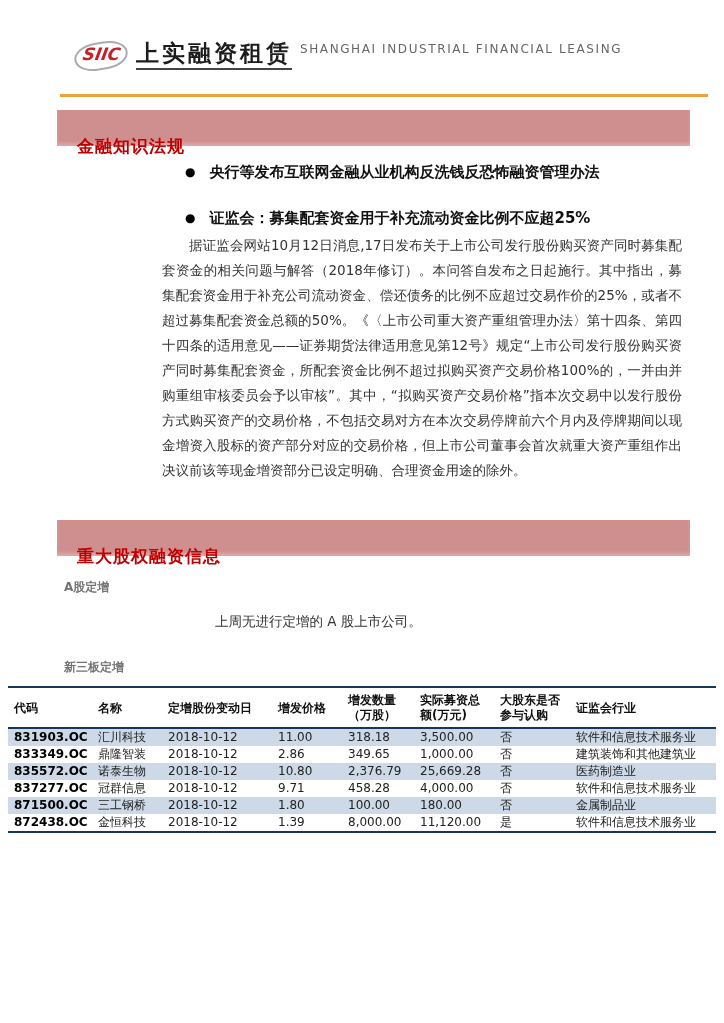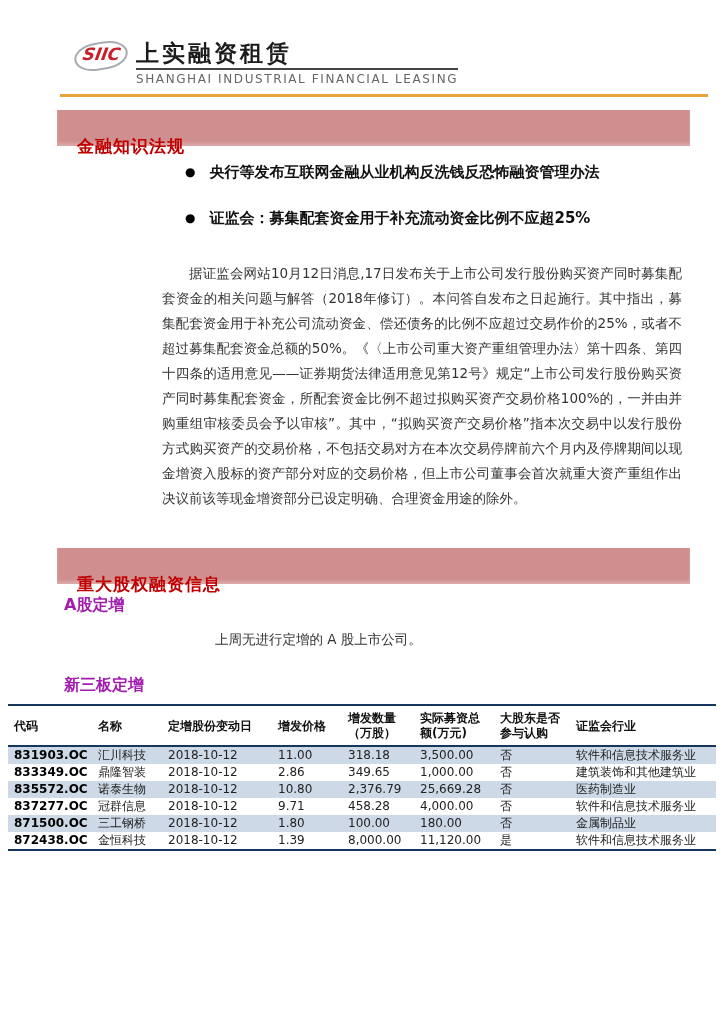--- a/index.html
+++ b/index.html
@@ -15,42 +15,42 @@
     color:var(--ink);overflow:hidden;position:relative;
   }
   
   .masthead{padding:40px 0 0 74px;height:90px;}
   .logo-row{display:flex;align-items:flex-start;gap:10px;}
   .emblem{position:relative;width:52px;height:30px;flex:0 0 auto;}
   .emblem::before{content:"";position:absolute;left:0;top:2px;width:50px;height:24px;
     border:2px solid #A7ADB3;border-radius:50%/60%;transform:rotate(-10deg);}
   .emblem b{position:absolute;left:9px;top:4px;font-size:17px;line-height:20px;
     font-style:italic;font-weight:bold;color:var(--logo-red);transform:skewX(-10deg);}
-  .namestack{display:flex;flex-direction:column;}
+  .namestack{display:flex;flex-direction:row;gap:8px;}
   .cn-name{font-size:23px;font-weight:bold;letter-spacing:3px;color:#1c1c1c;
     border-bottom:2px solid #444;padding-bottom:2px;line-height:26px;}
   .en-name{font-size:12px;letter-spacing:1.6px;color:#666;margin-top:2px;}
   .gold-rule{height:3px;background:var(--gold);width:648px;margin:4px 0 0 60px;}
   
   .section-bar{width:633px;height:36px;margin-left:57px;background:var(--bar-pink);
     display:flex;align-items:center;padding-left:20px;
     box-shadow:inset 0 -3px 3px rgba(255,255,255,.22);}
   .section-bar span{color:var(--bar-red);font-weight:bold;font-size:17px;letter-spacing:1px;margin-top:36px;}
   .bar1{margin-top:13px;}
   .bar2{margin-top:37px;}
   
   .article-heading{display:flex;align-items:flex-start;gap:14px;
     margin:15px 44px 0 185px;font-size:15px;font-weight:bold;color:#111;line-height:22px;}
   .article-heading .bullet{font-size:12px;line-height:22px;color:#000;}
   .article-heading.second{margin-top:24px;}
   .article-body{margin:14px 42px 0 162px;width:520px;font-size:13.5px;line-height:25px;
     text-align:justify;text-indent:2em;color:#333;}
-  .article-body.second{margin-top:32px;}
+  .article-body.second{margin-top:4px;}
   
-  .sub-heading{margin:10px 0 0 64px;font-size:16px;font-weight:bold;color:#a21caf;line-height:22px;}
+  .sub-heading{margin:20px 0 0 64px;font-size:12px;font-weight:bold;color:#737373;line-height:22px;}
   .sub-heading.neeq{margin-top:25px;}
   .note-line{margin:13px 0 0 215px;font-size:13.5px;color:#333;line-height:20px;}
   
   table.deals{border-collapse:collapse;width:708px;margin:8px 0 0 8px;table-layout:fixed;
     border-top:2px solid var(--tbl-border);border-bottom:2px solid var(--tbl-border);}
   table.deals th{font-size:12px;font-weight:bold;color:#111;text-align:left;
     padding:5px 4px 4px 6px;line-height:15px;vertical-align:middle;
     border-bottom:2px solid var(--tbl-border);background:#fff;}
   table.deals td{font-size:12px;color:#222;padding:1px 4px 1px 6px;line-height:15px;
     white-space:nowrap;overflow:hidden;}

